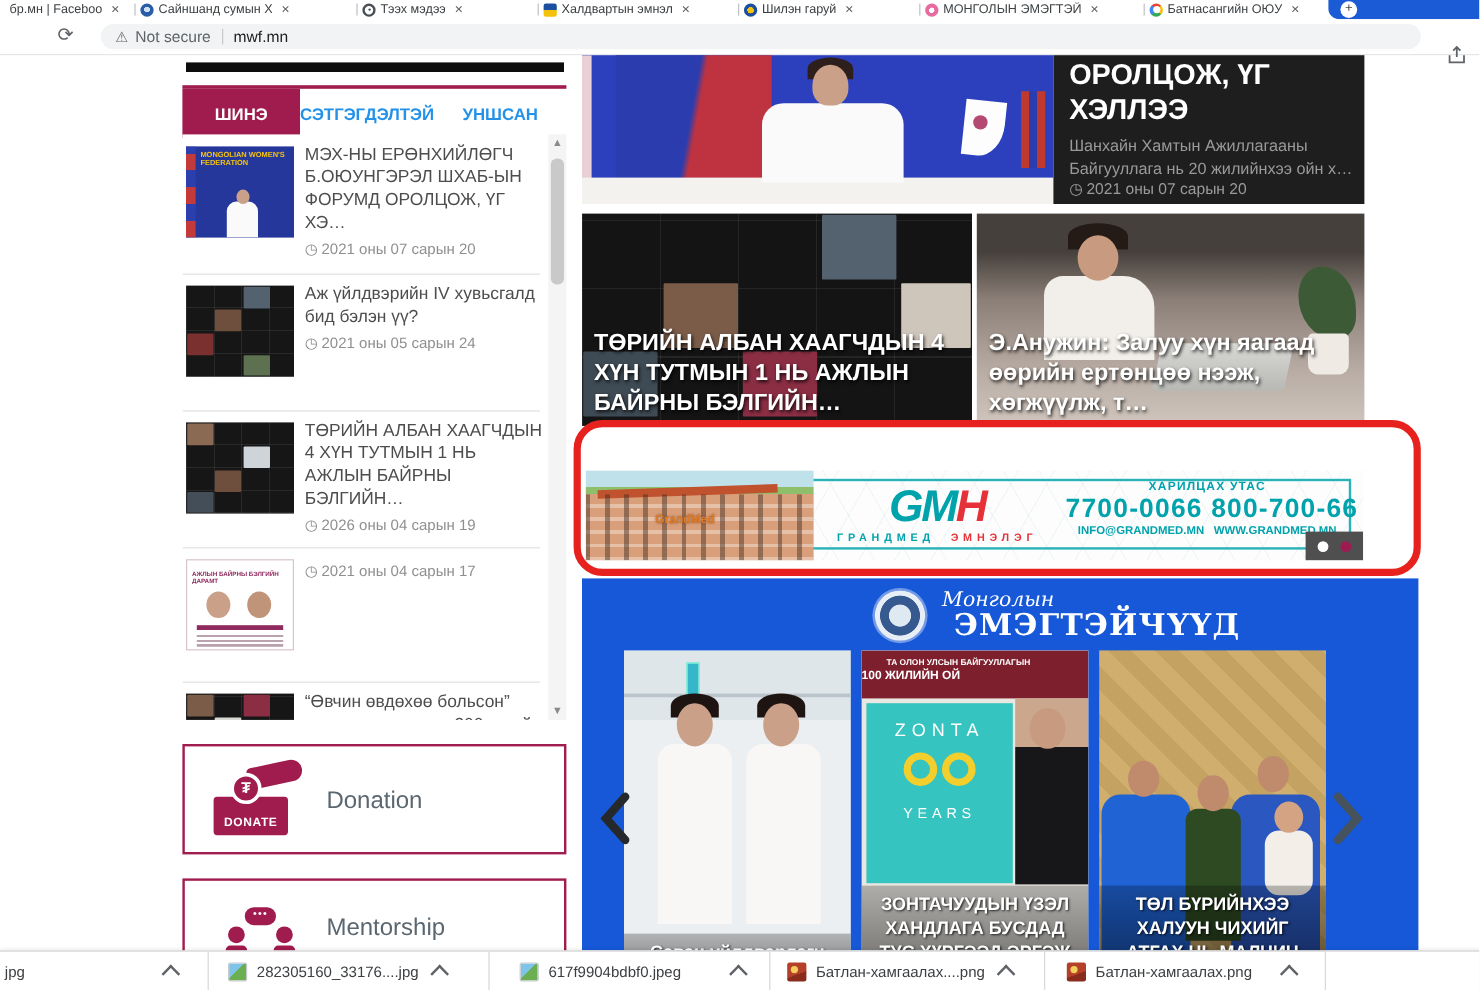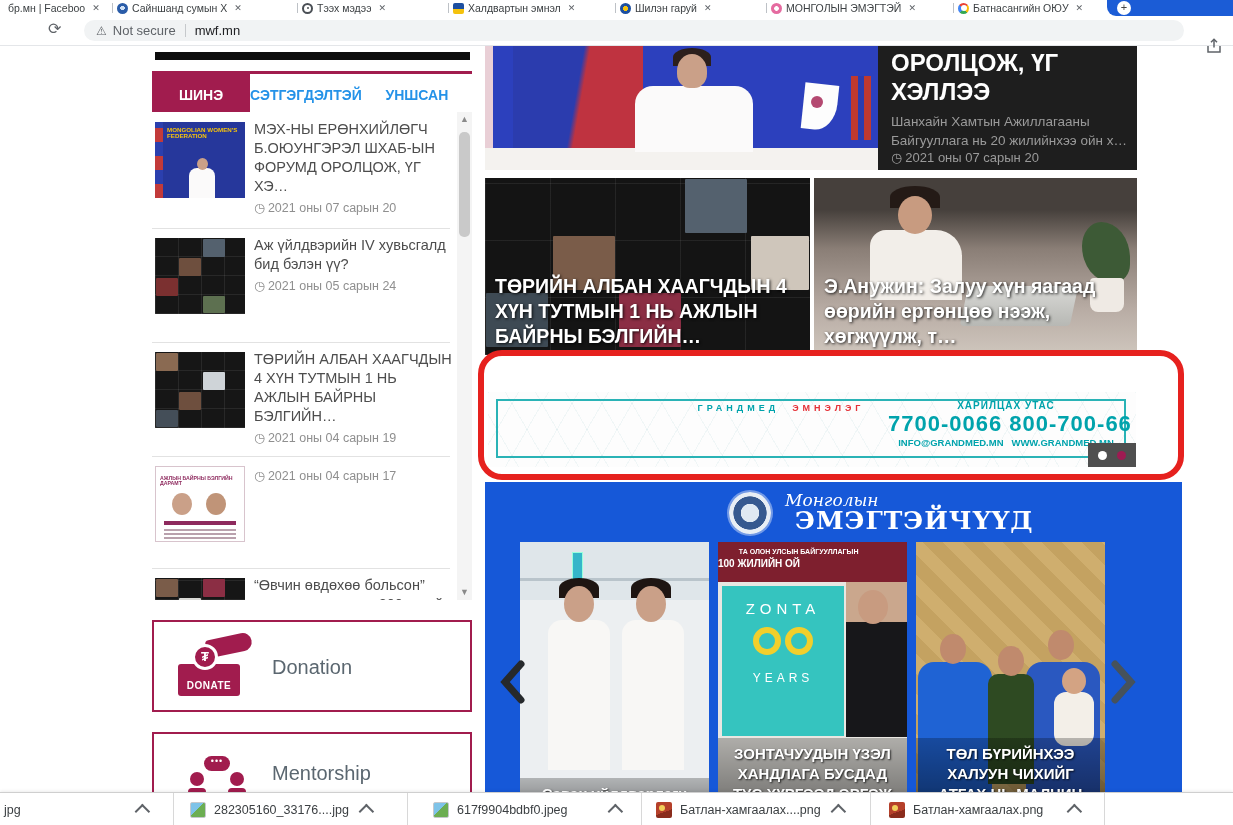--- a/index.html
+++ b/index.html
@@ -300,21 +300,21 @@
 
     <div class="nitem" style="top:234px;height:110px">
       <div class="nthumb zgrid-sm">
         <div class="tile" style="left:1px;top:1px;width:22px;height:18px;background:#8a6a52"></div>
         <div class="tile" style="left:48px;top:20px;width:22px;height:18px;background:#cfd4d8"></div>
         <div class="tile" style="left:24px;top:40px;width:22px;height:18px;background:#6e4f3e"></div>
         <div class="tile" style="left:1px;top:58px;width:22px;height:17px;background:#444e58"></div>
       </div>
       <div class="ntxt">
         <div class="ntitle">ТӨРИЙН АЛБАН ХААГЧДЫН 4 ХҮН ТУТМЫН 1 НЬ АЖЛЫН БАЙРНЫ БЭЛГИЙН…</div>
-        <div class="ndate"><span class="clock">◷</span><span>2021 оны 04 сарын 19</span></div>
+        <div class="ndate"><span class="clock">◷</span><span>2026 оны 04 сарын 19</span></div>
       </div>
     </div>
     <div class="nsep" style="top:344px"></div>
 
     <div class="nitem" style="top:348px;height:108px">
       <div class="nthumb" style="background:#fff;border:1px solid #d8c4cd;box-sizing:border-box">
         <div class="tinytxt" style="position:absolute;left:4px;top:8px;width:140px;color:#8e2a5e;font-weight:bold;font-size:9px;line-height:10px;transform:scale(.58)">АЖЛЫН БАЙРНЫ БЭЛГИЙН ДАРАМТ</div>
         <div style="position:absolute;left:16px;top:26px;width:20px;height:22px;background:#caa088;border-radius:50%"></div>
         <div style="position:absolute;left:50px;top:26px;width:20px;height:22px;background:#c09478;border-radius:50%"></div>
         <div style="position:absolute;left:8px;top:54px;width:72px;height:4px;background:#8e2a5e"></div>
@@ -395,21 +395,27 @@
     <div class="cr-hair"></div>
     <div class="cr-head"></div>
     <div class="cr-laptop"></div>
     <div class="cr-plant"></div>
     <div class="cr-pot"></div>
     <div class="card-title" style="width:300px">Э.Анужин: Залуу хүн яагаад өөрийн ертөнцөө нээж, хөгжүүлж, т…</div>
   </div>
 
   <div class="abs banner">
     <div class="ban-frame"></div>
+    <div class="ban-bldg">
+      <div class="ban-roof"></div>
+      <div class="ban-win"></div>
+      <div class="ban-sign">GrandMed</div>
+    </div>
     <div class="gmh">
+      <div class="gmh-logo"><span>G</span><span>M</span><span class="h">H</span></div>
       <div class="gmh-sub"><span>ГРАНДМЕД</span>&nbsp;&nbsp;<span class="h">ЭМНЭЛЭГ</span></div>
     </div>
     <div class="ban-right">
       <div class="ban-contact">ХАРИЛЦАХ УТАС</div>
       <div class="ban-phones">7700-0066  800-700-66</div>
       <div class="ban-mails"><span>INFO@GRANDMED.MN</span>&nbsp;&nbsp;&nbsp;<span>WWW.GRANDMED.MN</span></div>
     </div>
     <div class="ban-dots">
       <div class="bdot bdot-w"></div>
       <div class="bdot bdot-m"></div>

